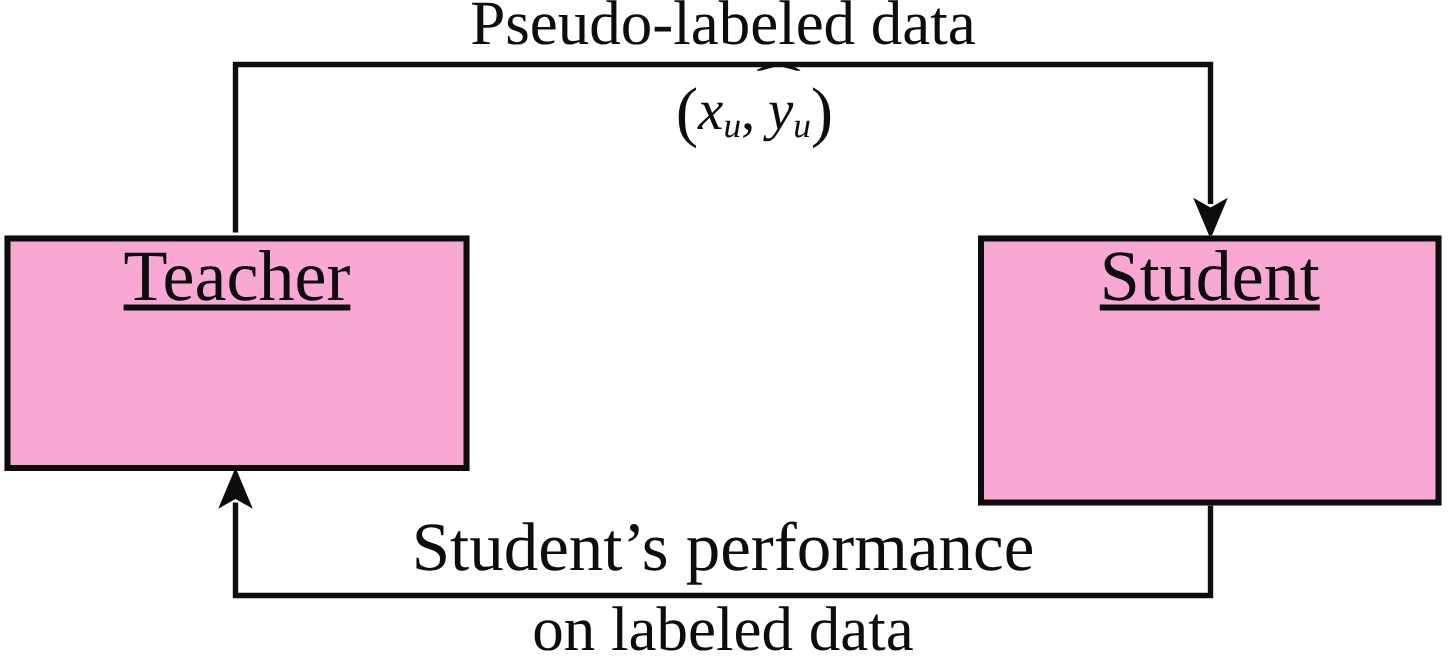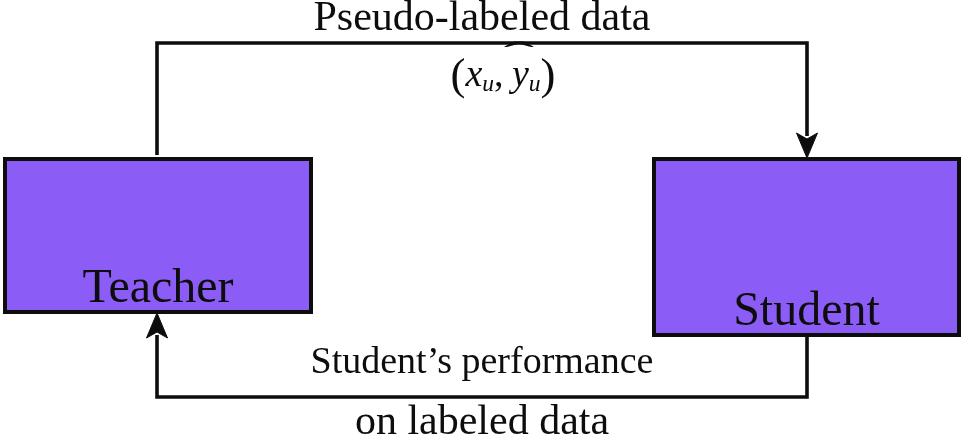--- a/index.html
+++ b/index.html
@@ -19,41 +19,42 @@
   .arrows-layer {
     position: absolute;
     left: 0; top: 0;
     width: 965px; height: 441px;
     pointer-events: none;
   }
   .node-box {
     position: absolute;
     box-sizing: border-box;
     border: 4px solid #0d0d0d;
-    background: #8b5cf6;
+    background: #f9a8d4;
     display: flex;
-    align-items: flex-end;
+    align-items: flex-start;
     justify-content: center;
     font-size: 48px;
     line-height: 1;
+    text-decoration: underline;
   }
   .node-box.teacher { left: 3px;   top: 157px; width: 310px; height: 157px; }
   .node-box.student { left: 652px; top: 157px; width: 309px; height: 180px; }
 
   .edge-label {
     position: absolute;
     left: 157px;
     width: 650px;
     text-align: center;
     white-space: nowrap;
     line-height: 1.1;
   }
   .edge-label.top-line1   { top: -7px;  font-size: 42px; }
   .edge-label.top-math    { top: 50px;  font-size: 38px; font-style: italic; padding-left: 21px; }
-  .edge-label.bottom-line1{ top: 340px; font-size: 38px; }
+  .edge-label.bottom-line1{ top: 340px; font-size: 46px; }
   .edge-label.bottom-line2{ top: 397px; font-size: 42px; }
 
   .top-math .paren {
     font-style: normal;
     font-size: 1.18em;
     vertical-align: -0.06em;
   }
   .top-math sub {
     font-size: 0.62em;
     font-style: italic;

